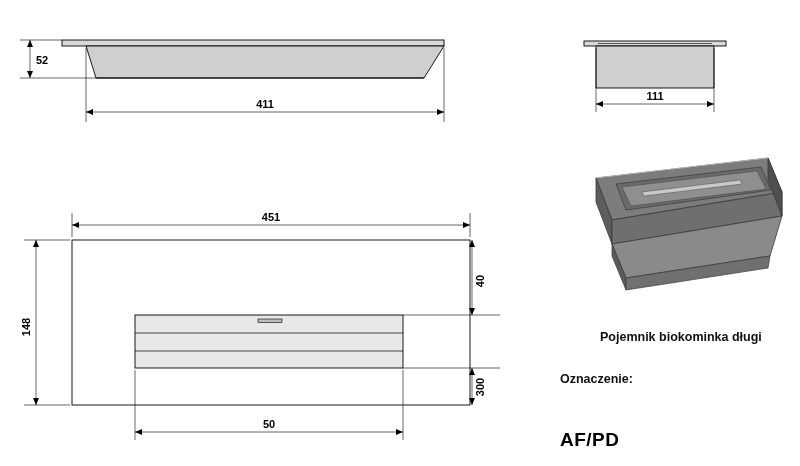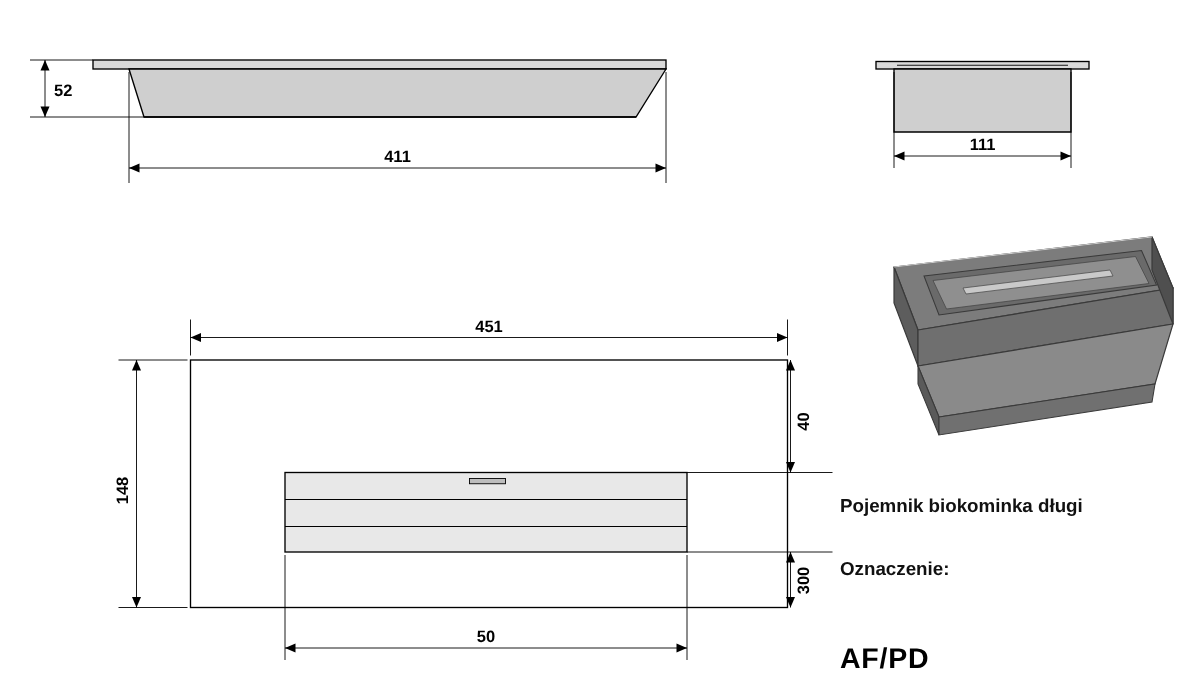--- a/index.html
+++ b/index.html
@@ -26,20 +26,21 @@
     font-weight: bold;
     fill: #000000;
   }
   .label-title {
     position: absolute;
     font-family: "Liberation Sans", sans-serif;
     font-size: 12.5px;
     font-weight: bold;
     color: #111111;
     white-space: nowrap;
+    margin-left: 40px;
   }
   .label-sub {
     position: absolute;
     font-family: "Liberation Sans", sans-serif;
     font-size: 12.5px;
     color: #111111;
     white-space: nowrap;
     font-weight: bold;
   }
   .label-code {
@@ -107,21 +108,21 @@
         <line x1="56" y1="48" x2="56" y2="112"></line>
         <line x1="174" y1="48" x2="174" y2="112"></line>
         <line x1="56" y1="104" x2="174" y2="104"></line>
       </g>
       <polygon points="56,104 63,101 63,107" fill="#000000"></polygon>
       <polygon points="174,104 167,101 167,107" fill="#000000"></polygon>
       <text class="dimtext" x="115" y="100" text-anchor="middle">111</text>
     </svg>
   </div>
 
-  <div class="abs" style="left:15px; top:195px;padding-left:40px;">
+  <div class="abs" style="left:0px; top:195px;">
     <svg width="520" height="270" viewBox="0 0 520 270">
       <g stroke="#000000" fill="none" stroke-width="0.9">
 
         <rect x="72" y="45" width="398" height="165" fill="#ffffff"></rect>
 
         <rect x="135" y="120" width="268" height="53" fill="#e8e8e8"></rect>
         <line x1="135" y1="138" x2="403" y2="138" stroke-width="0.7"></line>
         <line x1="135" y1="156" x2="403" y2="156" stroke-width="0.7"></line>
 
         <rect x="258" y="124" width="24" height="3.5" fill="#bdbdbd" stroke-width="0.6"></rect>

